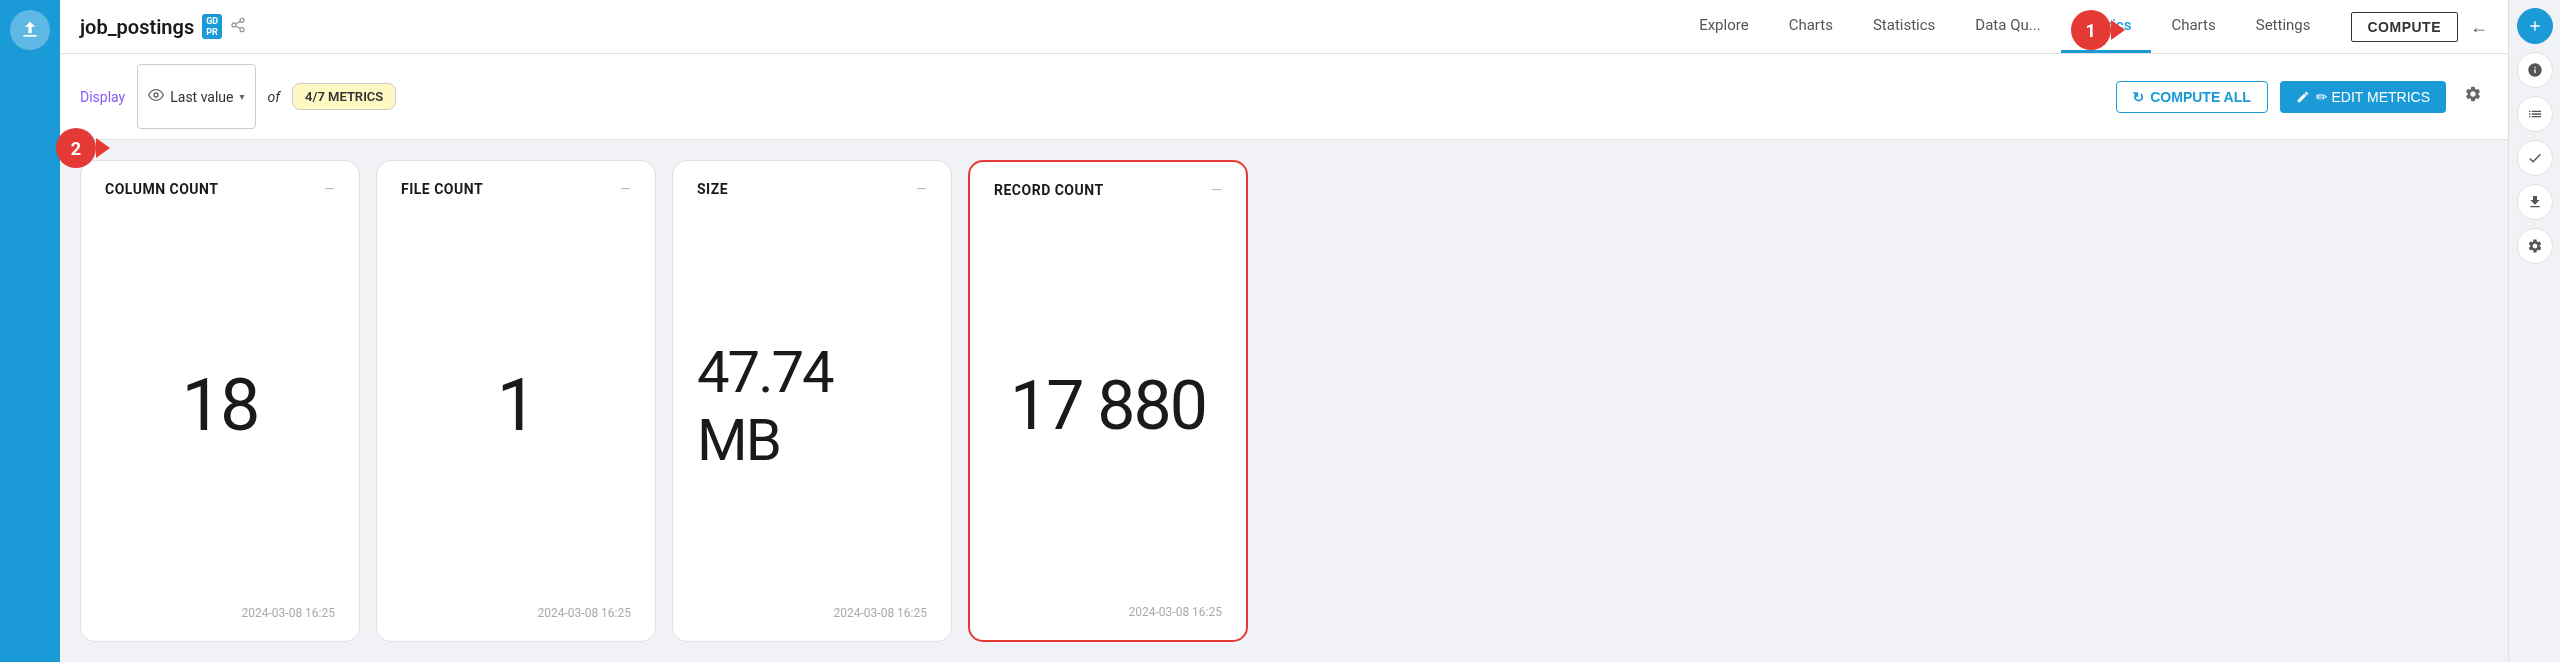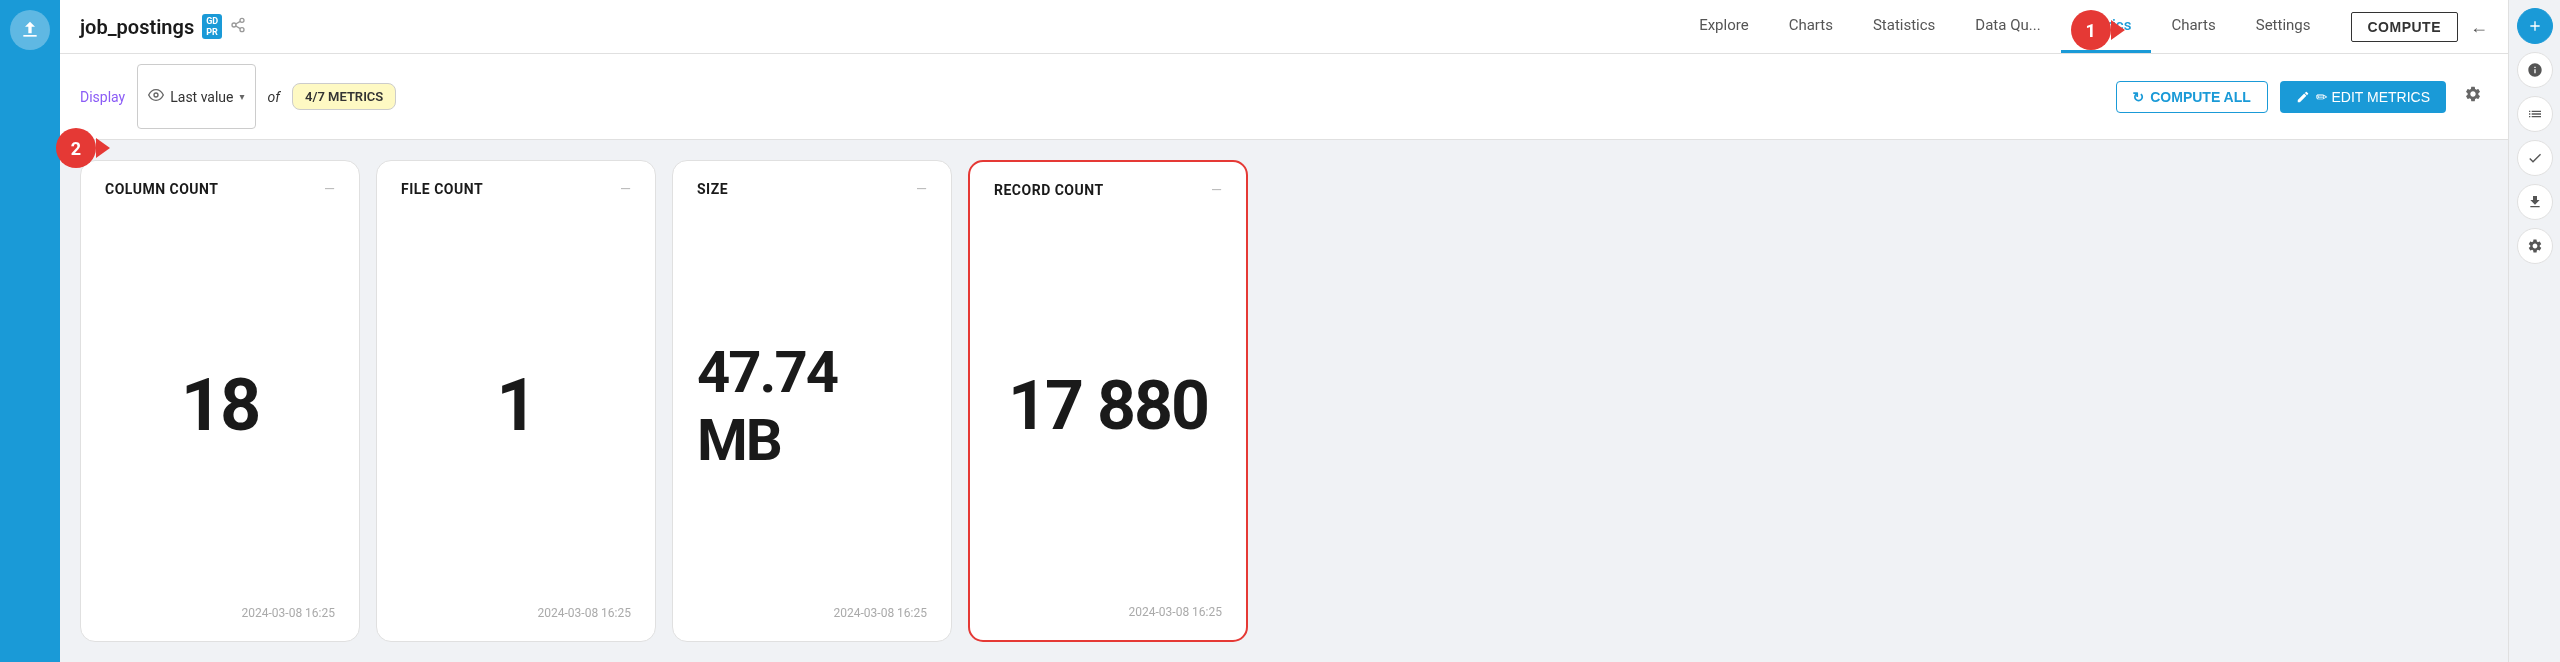--- a/index.html
+++ b/index.html
@@ -270,21 +270,21 @@
       font-size: 14px;
       cursor: pointer;
     }
 
     .card-value {
       flex: 1;
       display: flex;
       align-items: center;
       justify-content: center;
       font-size: 72px;
-      font-weight: 700;
+      font-weight: 400;
       color: #1a1a1a;
       letter-spacing: -2px;
       padding: 20px 0;
     }
 
     .card-timestamp {
       font-size: 12px;
       color: #aaa;
       text-align: right;
       margin-top: auto;

